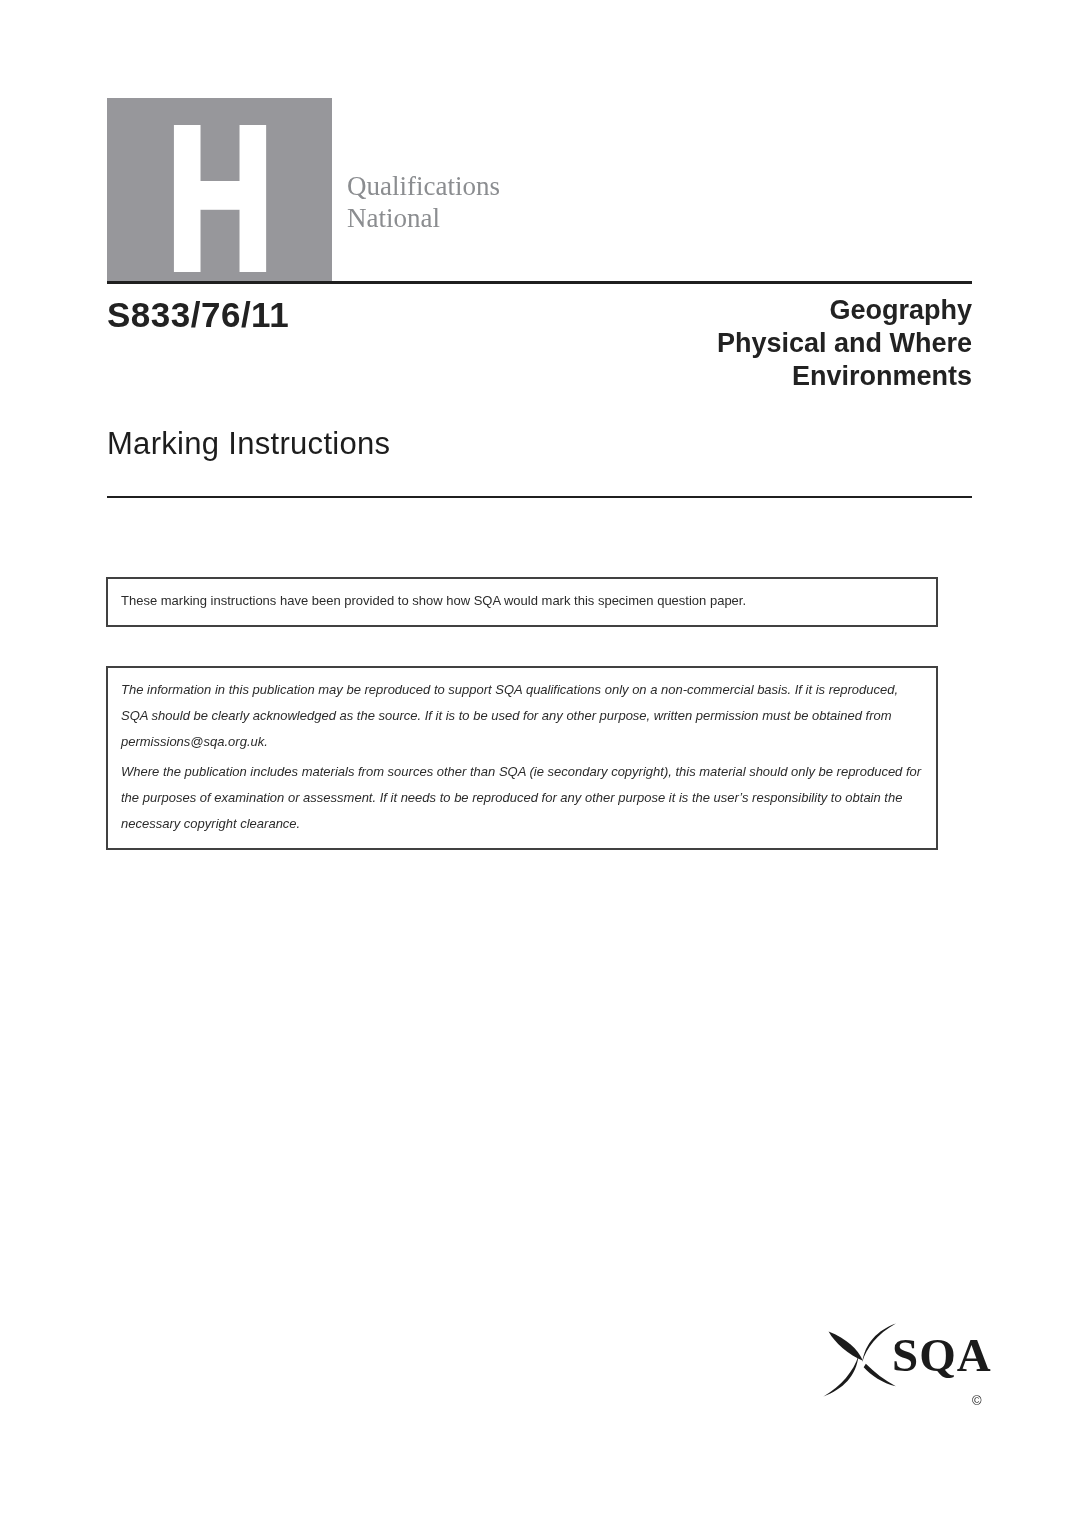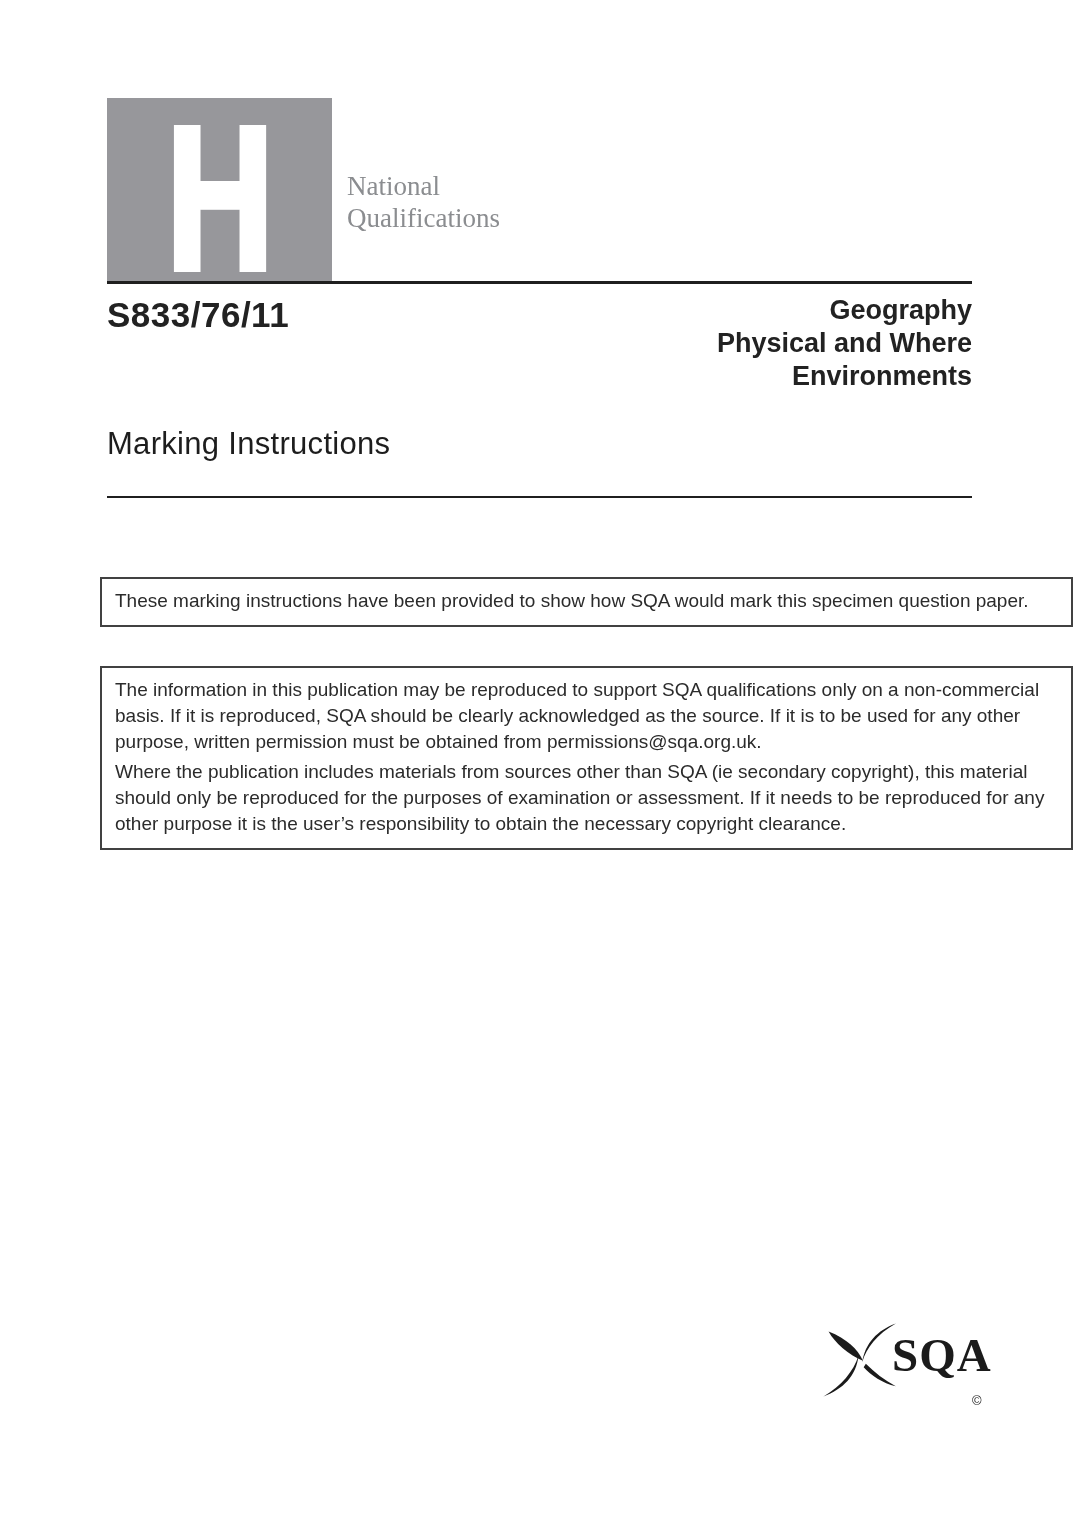--- a/index.html
+++ b/index.html
@@ -53,28 +53,28 @@
     font-size:31px;font-weight:normal;color:#1d1d1d;
     letter-spacing:.3px;
   }
   .title-rule{
     position:absolute;left:107px;top:496px;
     width:865px;height:2px;background:var(--rule,#1f1f1f);
   }
 
   
   .notice-box{
-    position:absolute;left:100px;width:973px;
+    position:absolute;left:106px;width:832px;
     box-sizing:border-box;
     border:2px solid #414141;
     padding:9px 13px 11px 13px;
-    font-size:19px;line-height:26px;color:#2b2b2b;
+    font-size:13px;line-height:26px;color:#2b2b2b;
   }
   .notice-box.first{top:577px;}
-  .notice-box.second{top:666px;}
+  .notice-box.second{top:666px;font-style:italic;}
   .notice-paragraph + .notice-paragraph{margin-top:4px;}
 
   
   .sqa-logo{
     position:absolute;left:822px;top:1320px;
     display:flex;align-items:center;
   }
   .sqa-mark{display:block;}
   .sqa-mark path{fill:#1b1b1b;}
   .sqa-wordmark{
@@ -94,22 +94,22 @@
 
 <div class="page">
 
   <div class="logo-box">
     <svg class="level-letter-svg" width="112" height="148" viewBox="0 0 112 148">
       <text x="56" y="147" text-anchor="middle" font-size="202" textLength="118" lengthAdjust="spacingAndGlyphs">H</text>
     </svg>
   </div>
 
   <div class="brand-block">
+    <div class="brand-line">Qualifications</div>
     <div class="brand-line">National</div>
-    <div class="brand-line">Qualifications</div>
   </div>
 
   <div class="header-rule"></div>
 
   <div class="paper-code">S833/76/11</div>
 
   <div class="subject-block">
     <div>Geography</div>
     <div>Physical and Where</div>
     <div>Environments</div>

